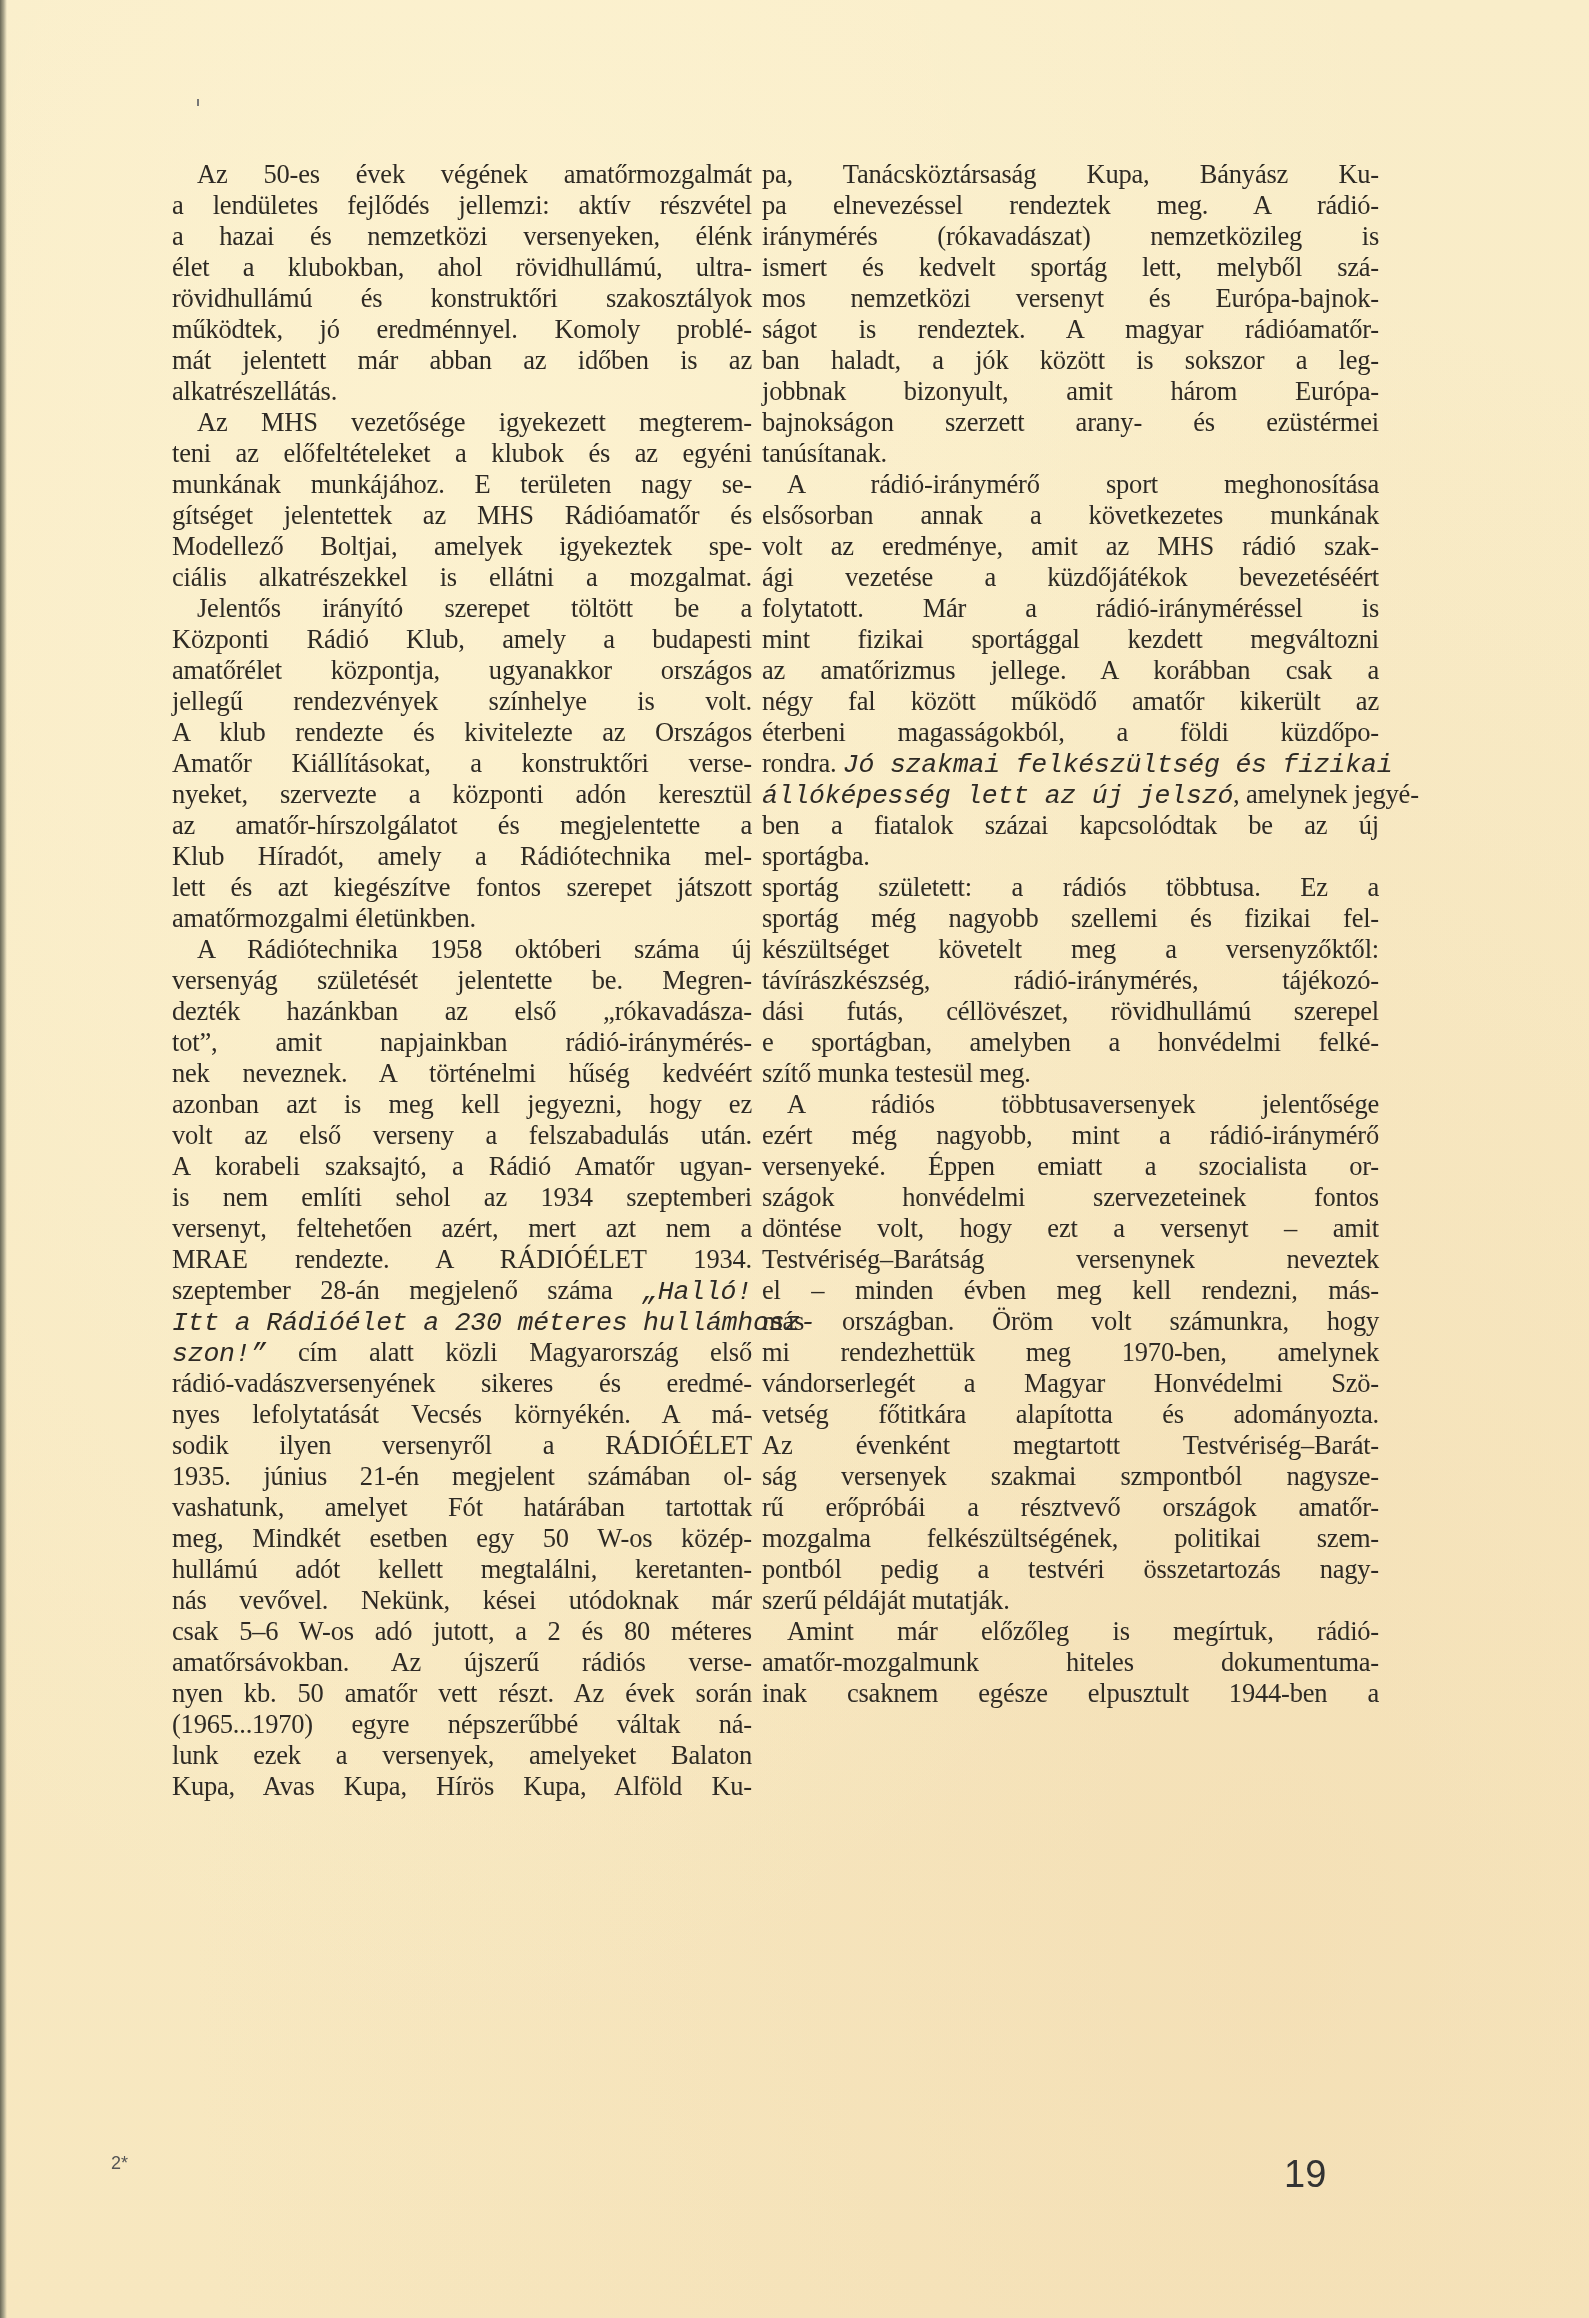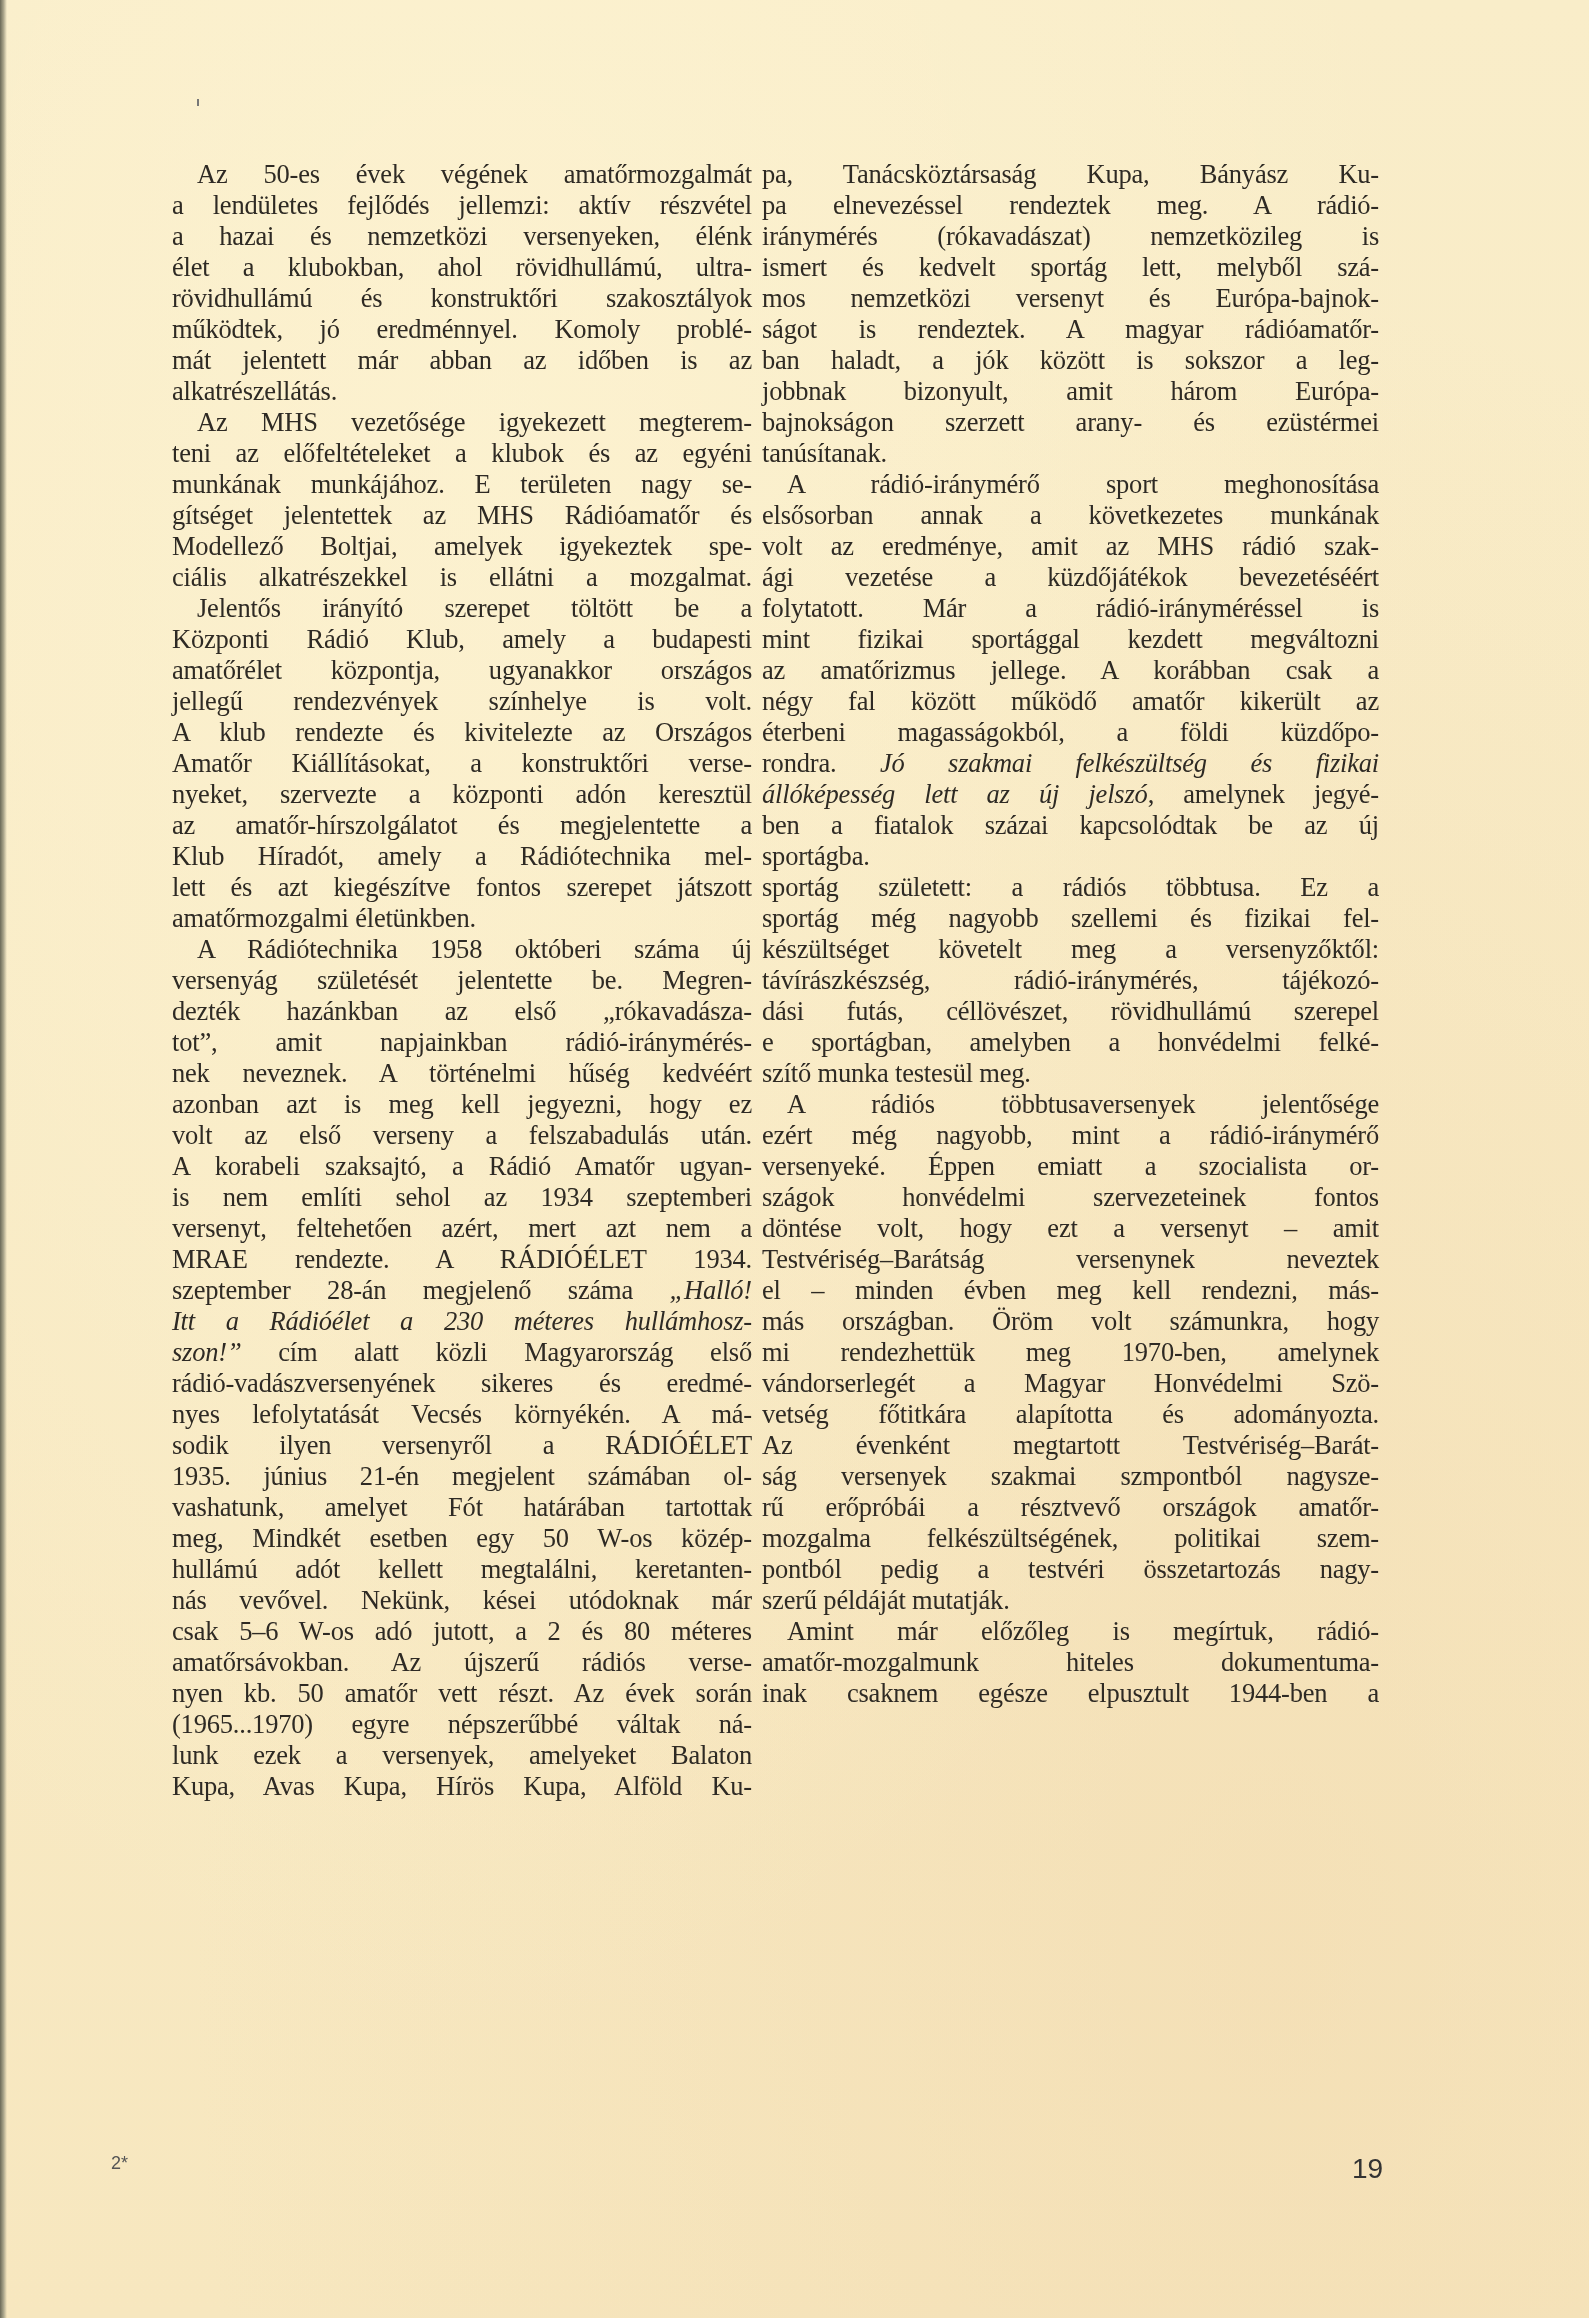--- a/index.html
+++ b/index.html
@@ -32,25 +32,25 @@
       line-height: 31px;
       font-size: 26.5px;
       text-align: justify;
       text-align-last: justify;
       white-space: nowrap;
       overflow: visible;
       letter-spacing: -0.2px;
     }
     .line.last { text-align-last: left; }
     .line.indent { padding-left: 25px; }
-    .line i { font-style: italic; }
+    .line i { font-style: italic; font-family: Liberation Mono, monospace; }
     .page-number {
-      position: absolute; left: 1352px; top: 2153px;
+      position: absolute; left: 1284px; top: 2153px;
       font-family: "Liberation Sans", "DejaVu Sans", sans-serif;
-      font-size: 28px; color: #333;
+      font-size: 38px; color: #333;
     }
     .signature-mark {
       position: absolute; left: 111px; top: 2153px;
       font-family: "Liberation Sans", "DejaVu Sans", sans-serif;
       font-size: 18px; color: #555;
     }
     .dot-mark {
       position: absolute; left: 197px; top: 99px; width: 1.7px; height: 6.6px; background: #777;
     }
   </style>

